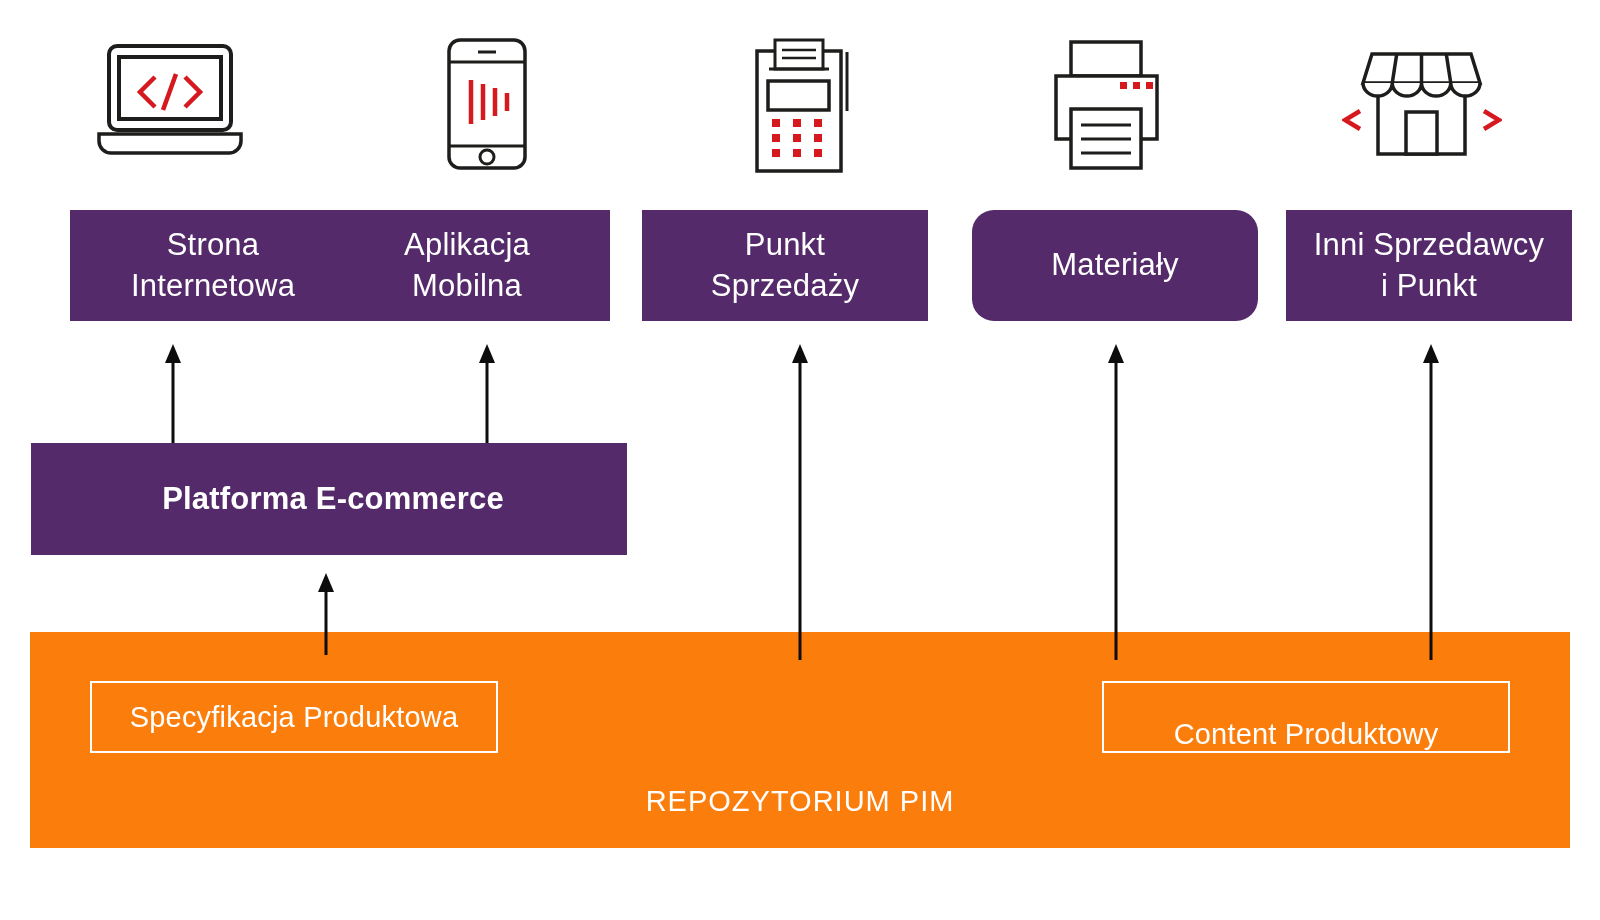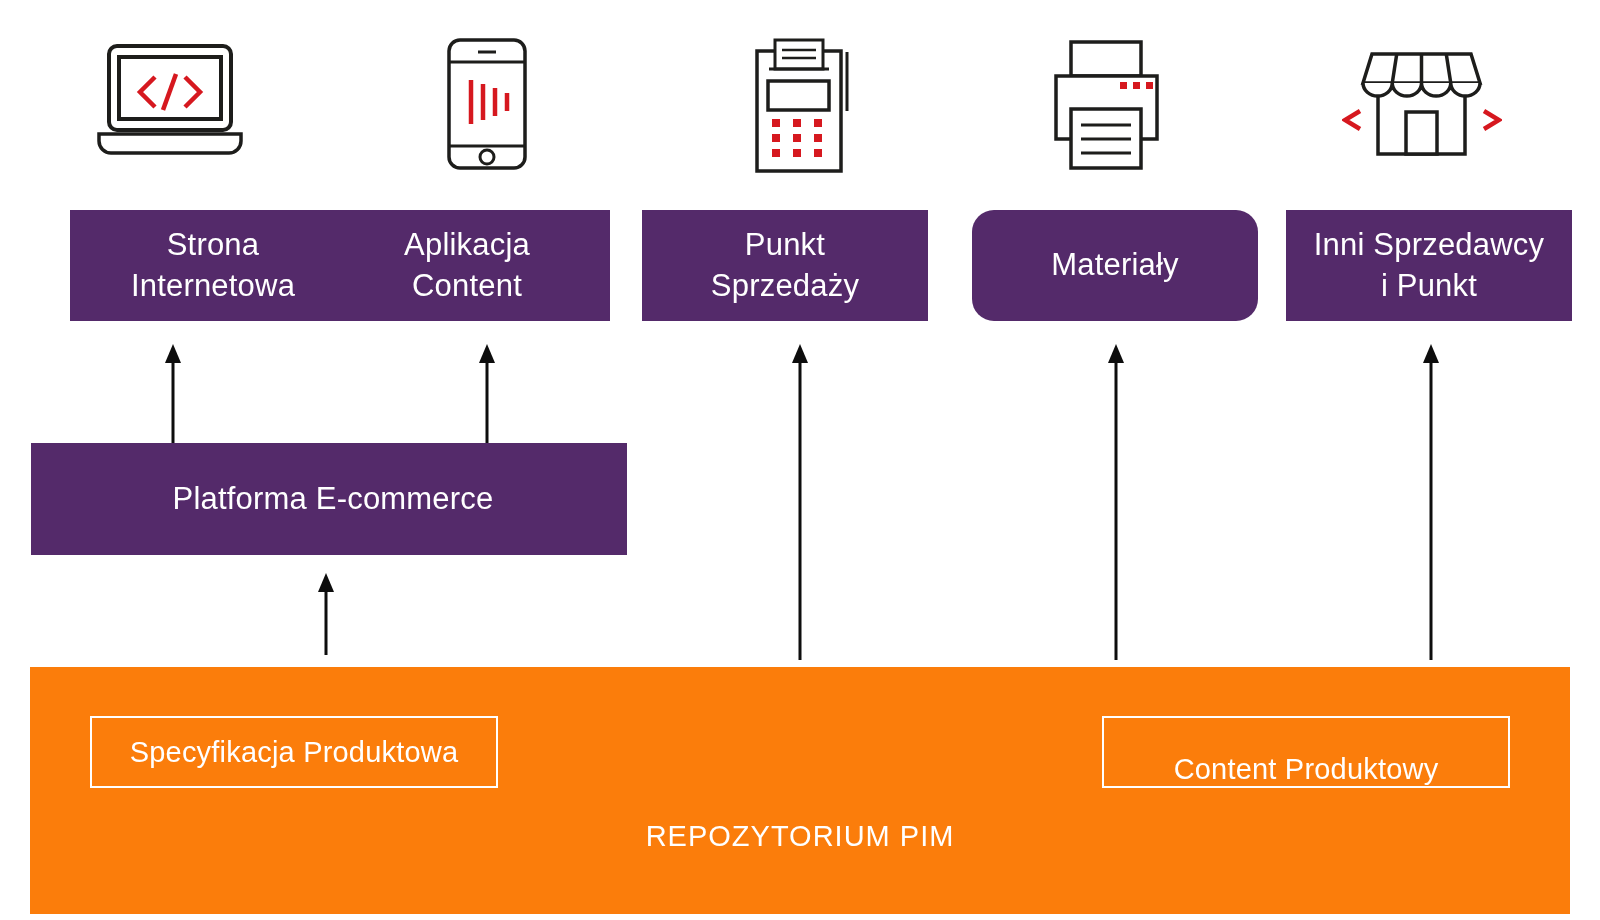--- a/index.html
+++ b/index.html
@@ -22,24 +22,24 @@
   .fr{fill:var(--red);stroke:none;}
   .fw{fill:#ffffff;}
   .channel-box{
     position:absolute;top:210px;width:286px;height:111px;background:var(--purple);
     color:var(--label);display:flex;flex-direction:column;align-items:center;justify-content:center;
     text-align:center;font-size:31px;line-height:1.3;font-weight:300;letter-spacing:.2px;
   }
   .platform-box{
     position:absolute;left:31px;top:443px;width:596px;height:112px;background:var(--purple);
     color:var(--label);display:flex;align-items:center;justify-content:center;
-    font-size:31px;font-weight:400;letter-spacing:.2px;padding-left:8px;
+    font-size:31px;font-weight:700;letter-spacing:.2px;padding-left:8px;
   }
   .pim-box{
-    position:absolute;left:30px;top:667px;width:1540px;height:247px;background:var(--orange);
+    position:absolute;left:30px;top:632px;width:1540px;height:216px;background:var(--orange);
   }
   .pim-module{
     position:absolute;top:49px;width:408px;height:72px;border:2px solid #ffffff;
     color:var(--label);display:flex;align-items:center;justify-content:center;
     font-size:29px;font-weight:300;letter-spacing:.2px;
   }
   .pim-module.m0{left:60px;}
   .pim-module.m1{left:567px;}
   .pim-module.m2{left:1072px;align-items:flex-end;}
   .pim-title{
@@ -135,21 +135,21 @@
       <polyline class="sr" points="142,59 157,68 142,77" stroke-width="4.5"></polyline>
     </svg>
   </div>
 
   <div class="channel-box" style="left:30px;margin-left:40px;">
     <span>Strona</span>
     <span>Internetowa</span>
   </div>
   <div class="channel-box" style="left:324px;">
     <span>Aplikacja</span>
-    <span>Content</span>
+    <span>Mobilna</span>
   </div>
   <div class="channel-box" style="left:642px;">
     <span>Punkt</span>
     <span>Sprzedaży</span>
   </div>
   <div class="channel-box" style="left:972px;border-radius:22px;">
     <span>Materiały</span>
   </div>
   <div class="channel-box" style="left:1286px;align-items:center;">
     <span>Inni Sprzedawcy</span>

